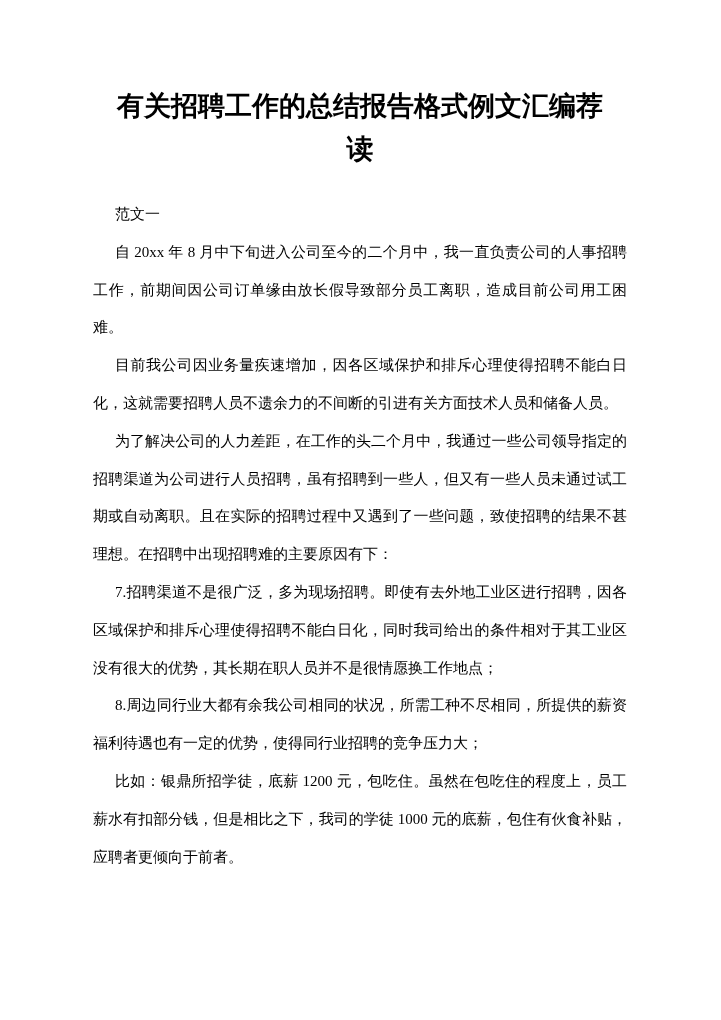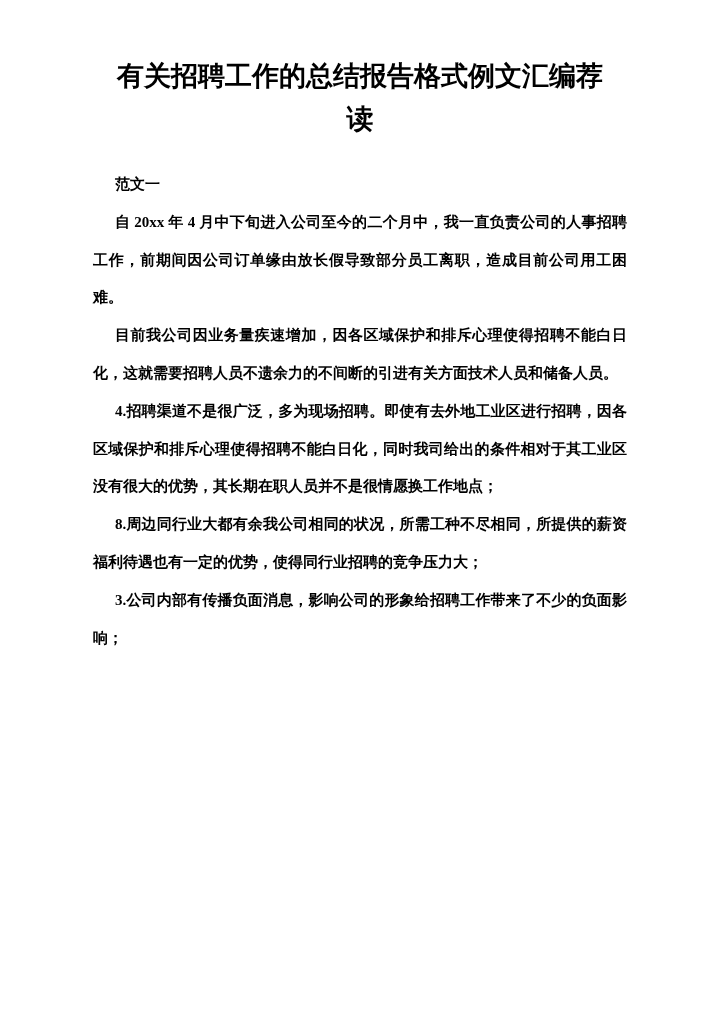--- a/index.html
+++ b/index.html
@@ -16,27 +16,26 @@
     font-family: "Liberation Serif", "DejaVu Serif", serif;
     overflow: hidden;
     box-sizing: border-box;
     padding: 0 94px 0 93px;
   }
   .doc-title {
     font-size: 27px;
     font-weight: bold;
     line-height: 43px;
     text-align: center;
-    margin: 55px auto 0 auto;
+    margin: 85px auto 0 auto;
     max-width: 505px;
     letter-spacing: 0;
   }
   .doc-body {
     margin-top: 25px;
-    font-weight: bold;
   }
   .doc-body p {
     margin: 0;
     font-size: 15px;
     line-height: 37.8px;
     text-align: justify;
     text-indent: 22px;
     word-break: break-all;
   }
   .section-label {
@@ -45,20 +44,21 @@
 </style>
 </head>
 <body>
 
 <div class="page">
   <h1 class="doc-title">有关招聘工作的总结报告格式例文汇编荐读</h1>
 
   <div class="doc-body">
     <p class="section-label">范文一</p>
     <div>
-        <p>自 20xx 年 4 月中下旬进入公司至今的二个月中，我一直负责公司的人事招聘工作，前期间因公司订单缘由放长假导致部分员工离职，造成目前公司用工困难。</p>
+        <p>自 20xx 年 8 月中下旬进入公司至今的二个月中，我一直负责公司的人事招聘工作，前期间因公司订单缘由放长假导致部分员工离职，造成目前公司用工困难。</p>
         <p>目前我公司因业务量疾速增加，因各区域保护和排斥心理使得招聘不能白日化，这就需要招聘人员不遗余力的不间断的引进有关方面技术人员和储备人员。</p>
-        <p>4.招聘渠道不是很广泛，多为现场招聘。即使有去外地工业区进行招聘，因各区域保护和排斥心理使得招聘不能白日化，同时我司给出的条件相对于其工业区没有很大的优势，其长期在职人员并不是很情愿换工作地点；</p>
+        <p>为了解决公司的人力差距，在工作的头二个月中，我通过一些公司领导指定的招聘渠道为公司进行人员招聘，虽有招聘到一些人，但又有一些人员未通过试工期或自动离职。且在实际的招聘过程中又遇到了一些问题，致使招聘的结果不甚理想。在招聘中出现招聘难的主要原因有下：</p>
+        <p>7.招聘渠道不是很广泛，多为现场招聘。即使有去外地工业区进行招聘，因各区域保护和排斥心理使得招聘不能白日化，同时我司给出的条件相对于其工业区没有很大的优势，其长期在职人员并不是很情愿换工作地点；</p>
         <p>8.周边同行业大都有余我公司相同的状况，所需工种不尽相同，所提供的薪资福利待遇也有一定的优势，使得同行业招聘的竞争压力大；</p>
-        <p>3.公司内部有传播负面消息，影响公司的形象给招聘工作带来了不少的负面影响；</p>
+        <p>比如：银鼎所招学徒，底薪 1200 元，包吃住。虽然在包吃住的程度上，员工薪水有扣部分钱，但是相比之下，我司的学徒 1000 元的底薪，包住有伙食补贴，应聘者更倾向于前者。</p>
       </div>
   </div>
 </div>
 
 </body></html>

